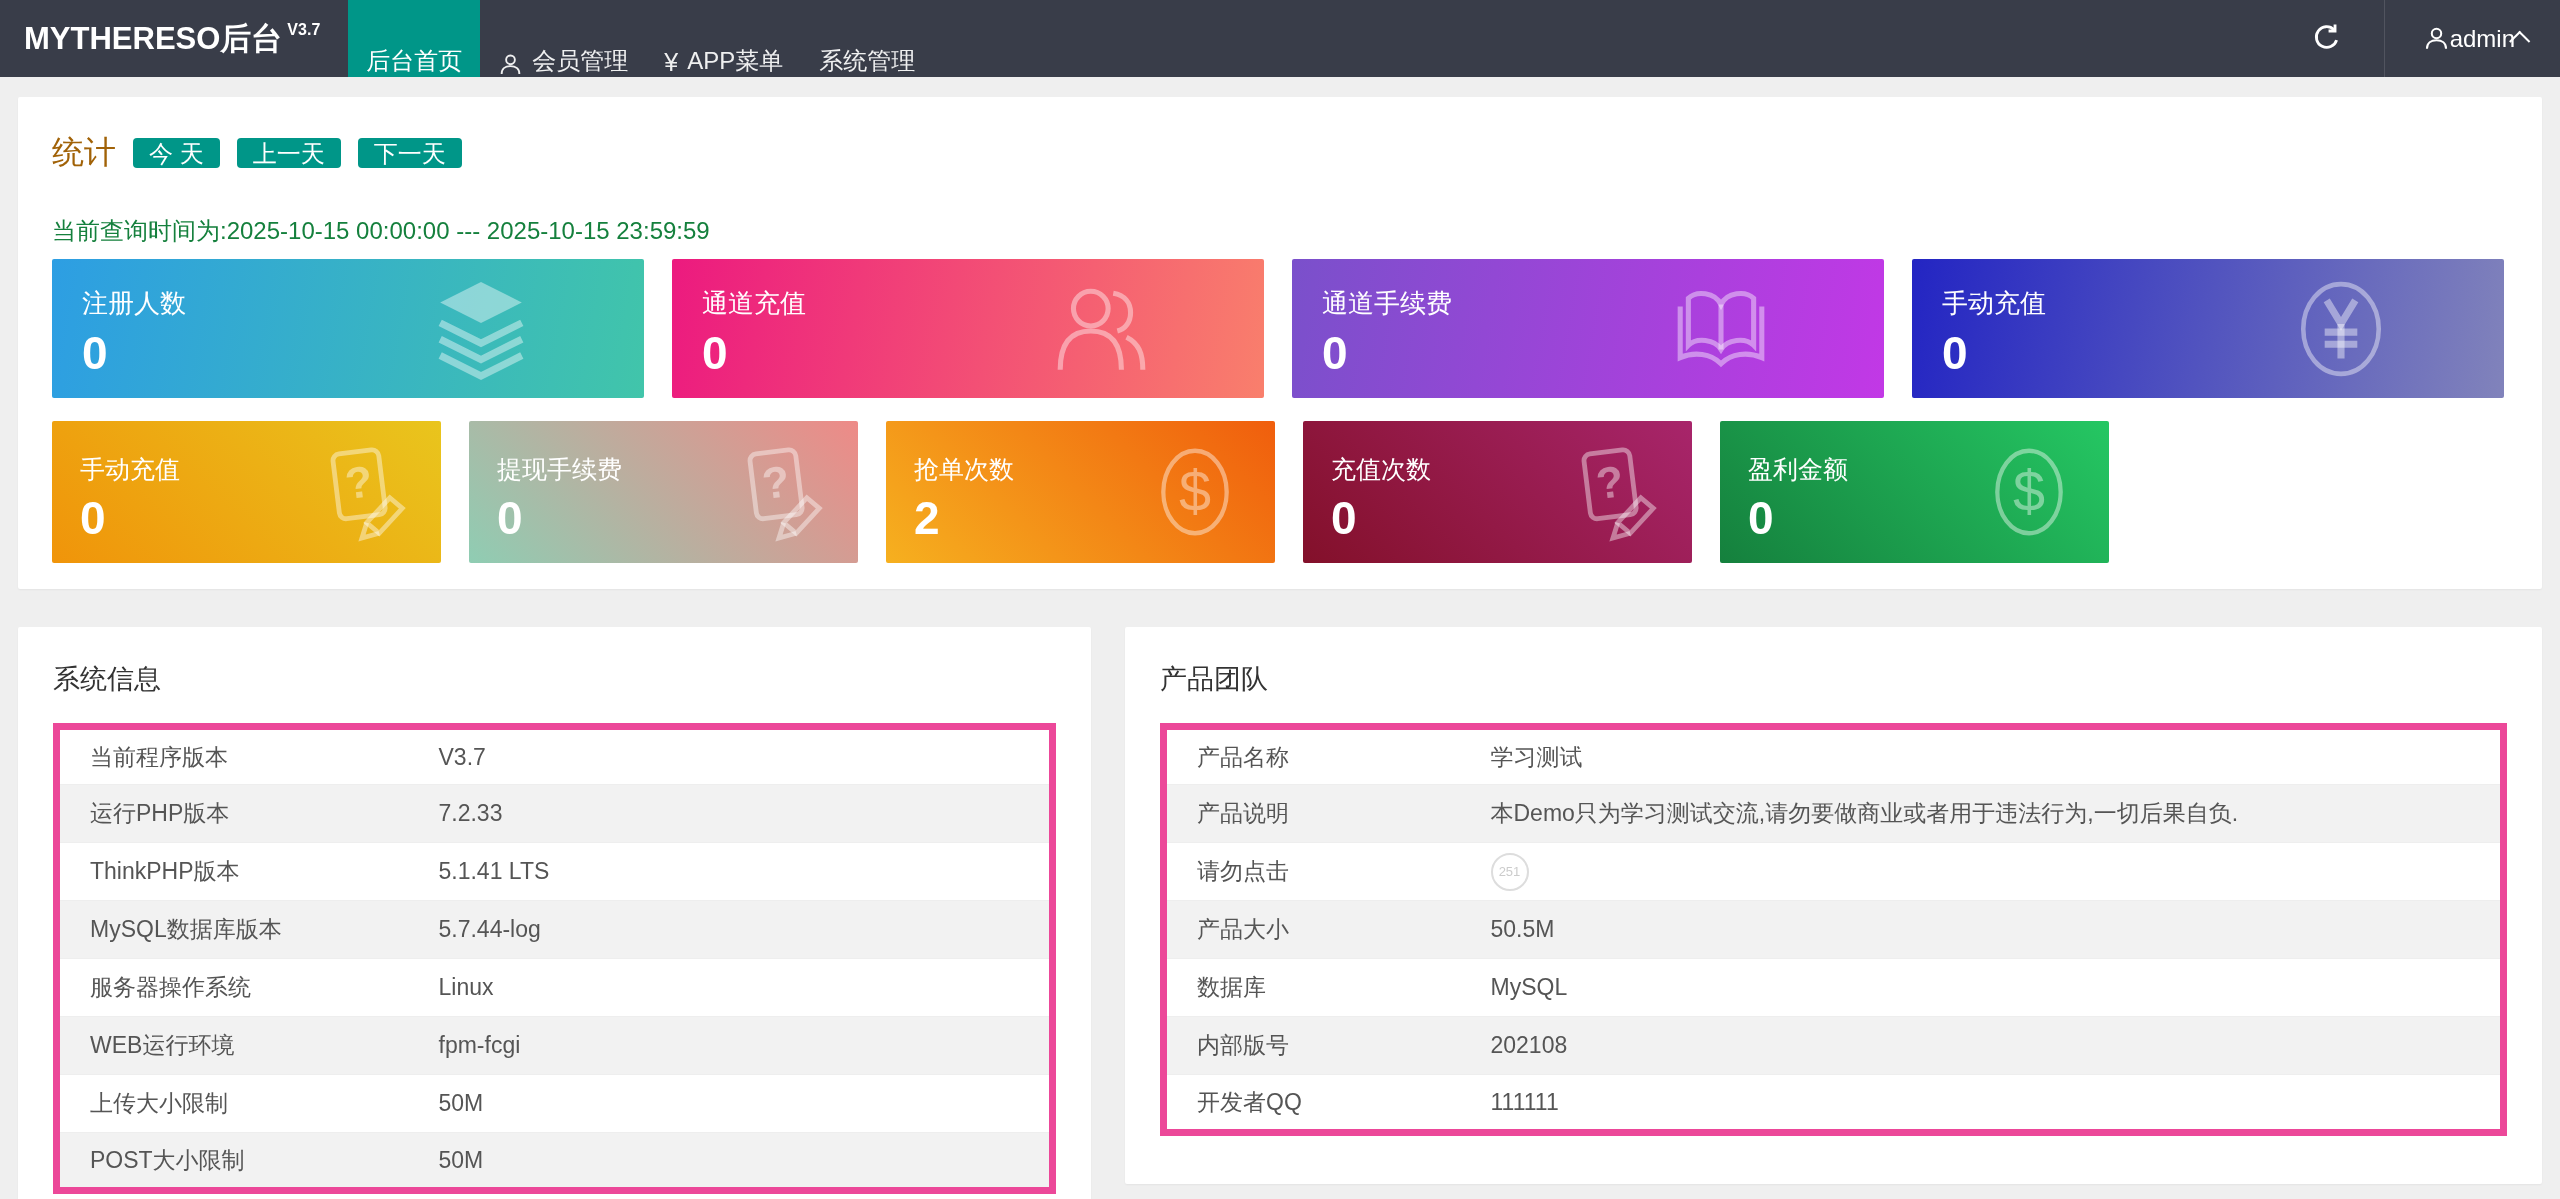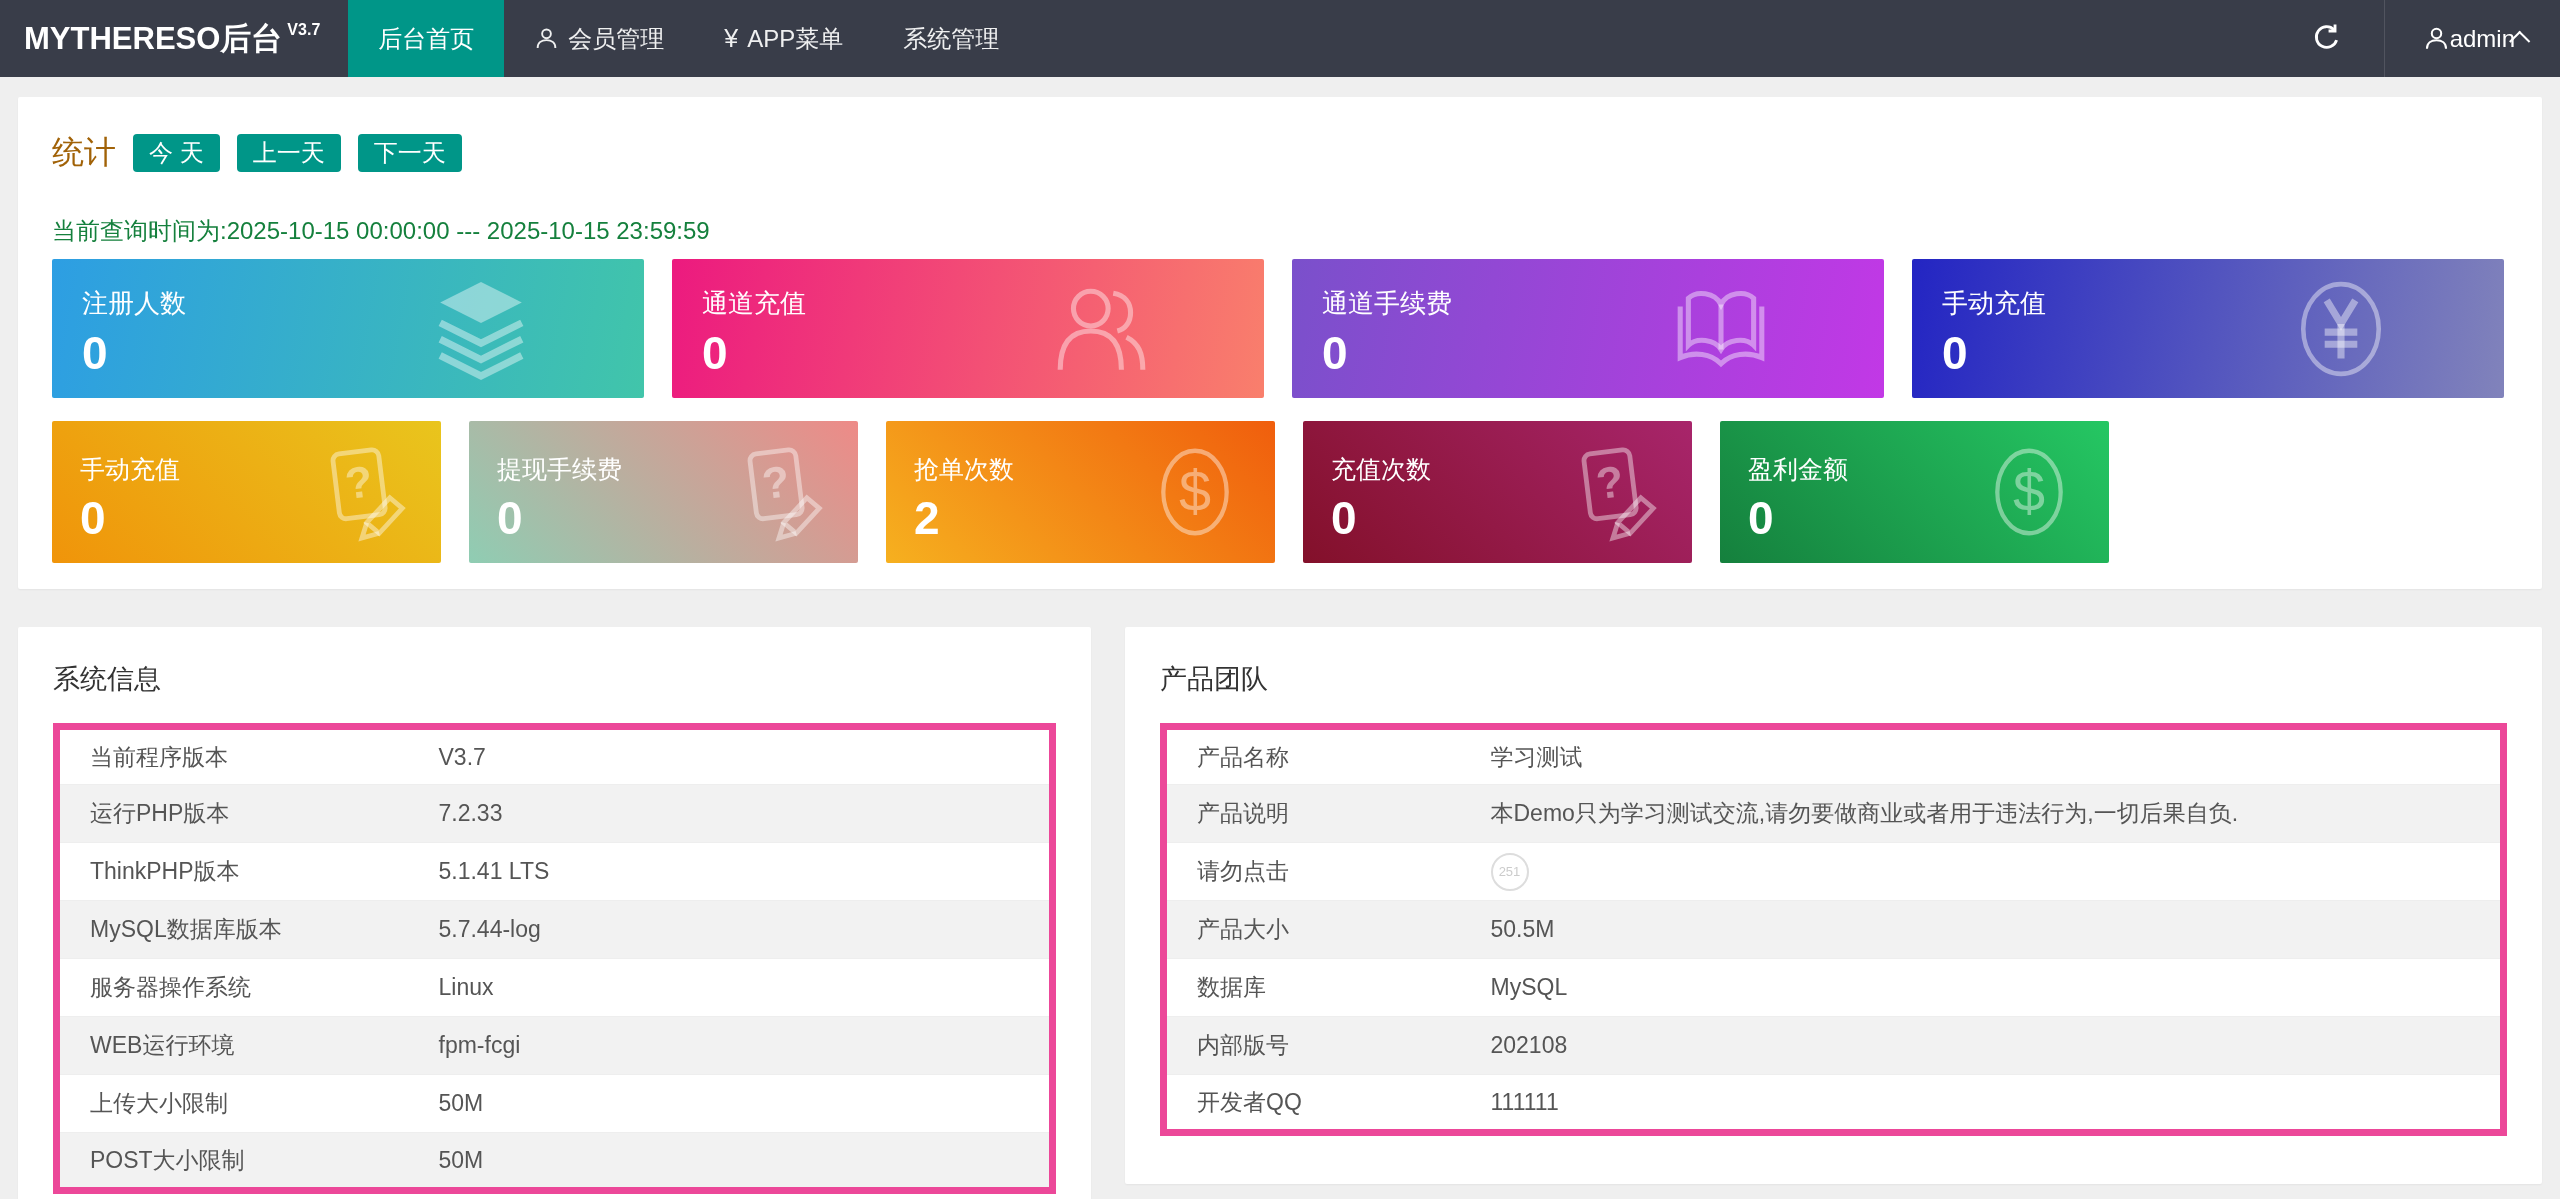--- a/index.html
+++ b/index.html
@@ -4,37 +4,37 @@
 <style>
   * { box-sizing: border-box; margin: 0; padding: 0; }
   html, body { width: 2560px; background: #efefef; font-family: "Liberation Sans", "DejaVu Sans", sans-serif; }
   body { min-height: 1199px; }
 
   
   .navbar { height: 77px; background: #393D49; display: flex; align-items: stretch; color: #fff; }
   .logo { display: flex; align-items: center; padding: 0 28px 0 24px; font-size: 31px; font-weight: bold; color: #fff; cursor: pointer; white-space: nowrap; }
   .logo sup { font-size: 16px; font-weight: bold; margin-left: 5px; transform: translateY(-9px); }
   .nav { display: flex; align-items: stretch; }
-  .nav-item { display: flex; align-items: center; gap: 9px; padding: 0 30px; font-size: 24px; color: rgba(255,255,255,.92); cursor: pointer; }
+  .nav-item { display: flex; align-items: flex-end; gap: 9px; padding: 0 18px; font-size: 24px; color: rgba(255,255,255,.92); cursor: pointer; }
   .nav-item.active { background: #009688; color: #fff; }
   .nav-ic { display: inline-flex; align-items: center; }
   .nav-ic svg { display: block; }
   .yen-glyph { font-size: 25px; }
   .nav-right { margin-left: auto; display: flex; align-items: stretch; }
   .icon-btn { display: flex; align-items: center; padding: 0 42px; cursor: pointer; }
   .user-menu { display: flex; align-items: center; padding: 0 30px 0 38px; font-size: 24px; cursor: pointer; border-left: 1px solid rgba(255,255,255,.12); }
   .chev-up { width: 15px; height: 15px; border-left: 2px solid #fff; border-top: 2px solid #fff; transform: rotate(45deg) translateY(4px); }
 
   
   .main { padding: 20px 18px 0; }
   .panel { background: #fff; border-radius: 2px; box-shadow: 0 1px 2px rgba(0,0,0,.05); }
   .stats-panel { padding: 34px 34px 26px; }
   .stats-head { display: flex; align-items: center; gap: 17px; }
   .stats-label { font-size: 32px; color: #a16207; }
-  .btn { background: #009688; color: #fff; border: none; border-radius: 4px; height: 38px; padding: 0 16px; font-size: 24px; cursor: pointer; font-family: inherit; white-space: nowrap; }
+  .btn { background: #009688; color: #fff; border: none; border-radius: 4px; height: 30px; padding: 0 16px; font-size: 24px; cursor: pointer; font-family: inherit; white-space: nowrap; }
   .query-time { margin: 40px 0 12px; font-size: 24px; color: #15803d; }
 
   .cards-row { display: flex; gap: 28px; }
   .cards-row.r1 { margin-top: 10px; }
   .cards-row.r2 { margin-top: 23px; }
   .card { position: relative; color: #fff; border-radius: 2px; overflow: hidden; }
   .r1 .card { width: 592px; height: 139px; padding: 27px 0 0 30px; }
   .r2 .card { width: 389px; height: 142px; padding: 32px 0 0 28px; }
   .card-title { font-size: 26px; }
   .r2 .card-title { font-size: 25px; }

